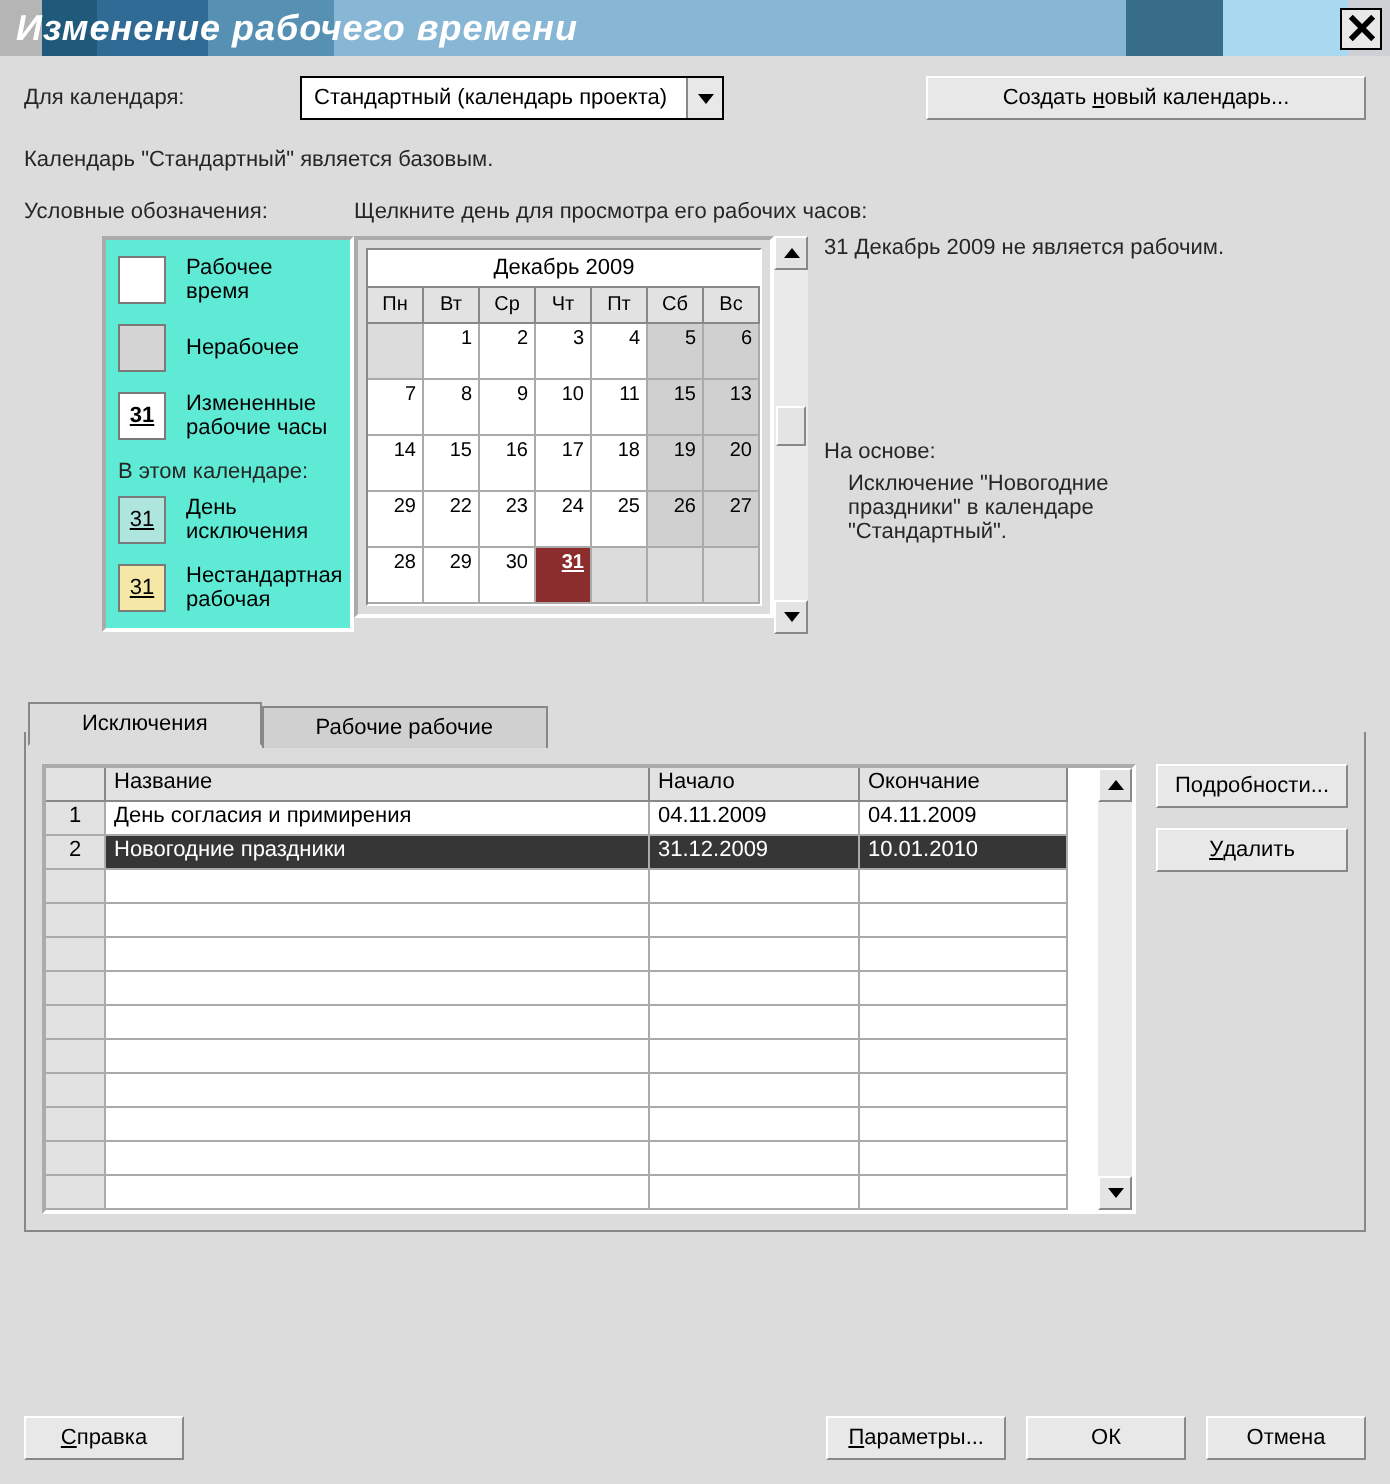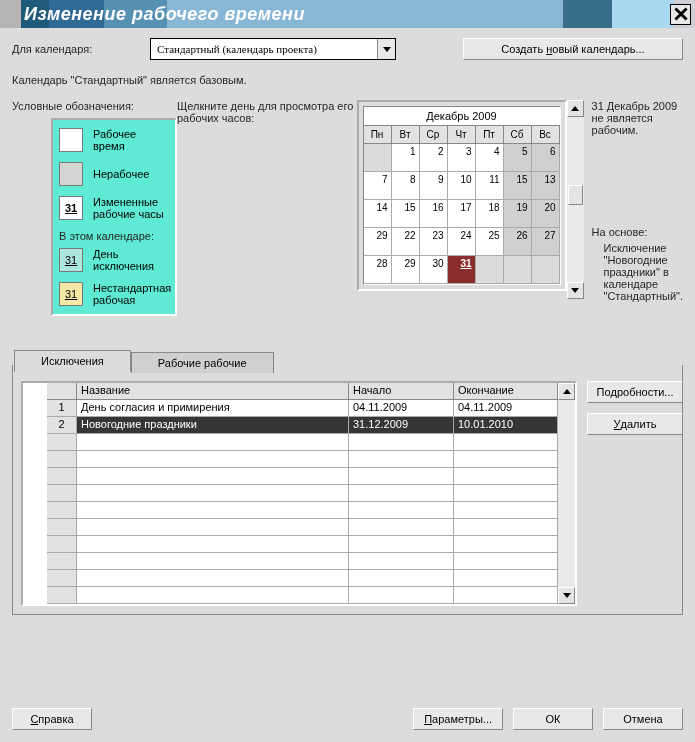--- a/index.html
+++ b/index.html
@@ -17,21 +17,21 @@
   background: linear-gradient(to right,
     #b5b5b5 0%, #b5b5b5 3%,
     #205a7a 3%, #205a7a 7%,
     #2f6b95 7%, #2f6b95 15%,
     #5690b2 15%, #5690b2 24%,
     #87b7d5 24%, #87b7d5 81%,
     #396e8a 81%, #396e8a 88%,
     #a8d9f0 88%, #a8d9f0 97%,
     #cfd0d5 97%, #cfd0d5 100%);
   display: flex; align-items: center; justify-content: space-between;
-  padding: 0 4px 0 24px;
+  padding: 0 4px 0 8px;
 }
 .titlebar-title { color: #fff; font-size: 18px; font-weight: bold; font-style: italic; letter-spacing: .5px; }
 .close-btn {
   width: 21px; height: 21px; background: #e8e8e8; border: 1px solid #000;
   display: flex; align-items: center; justify-content: center; cursor: pointer;
 }
 .close-btn svg { width: 14px; height: 14px; }
 .body { flex: 1; padding: 10px 12px 8px 12px; display: flex; flex-direction: column; }
 .row { display: flex; align-items: center; gap: 8px; }
 .lbl { color: #262626; }
@@ -57,21 +57,21 @@
 .legend-box { border: 2px inset #fff; padding: 8px 6px; background: #5eead4; margin-left: 39px; }
 .legend-item { display: flex; align-items: center; gap: 10px; margin-bottom: 10px; }
 .legend-item:last-child{margin-bottom:0;}
 .sw { width: 24px; height: 24px; border: 1px solid #7a7a7a; flex-shrink: 0; display: flex; align-items: center; justify-content: center; font-size: 11px; }
 .sw.working { background: #fff; }
 .sw.nonwork { background: #d4d4d4; }
 .sw.modified { background: #fff; text-decoration: underline; font-weight:bold; }
 .sw.exc { background: #aee5dd; text-decoration: underline; }
 .sw.nonstd { background: #f5e8a6; text-decoration: underline; }
 .legend-subtitle { margin: 8px 0 6px 0; }
-.calendar-col { flex: 1; display: flex; flex-direction: row; justify-content: space-between; }
+.calendar-col { flex: 1; display: flex; flex-direction: column; justify-content: space-between; }
 .prompt { margin-bottom: 6px; }
 .cal-wrap { display: flex; align-items: flex-start; gap: 0; }
 .calendar-outer { border: 2px inset #fff; background: #dcdcdc; padding: 4px; }
 .calendar { border: 1px solid #888; border-right-color:#fff; border-bottom-color:#fff; background: #fff; }
 .cal-title { text-align: center; padding: 3px 0; font-size: 11px; border-bottom: 1px solid #888; }
 .cal-grid { display: grid; grid-template-columns: repeat(7, 28px); }
 .cal-head { background: #e2e2e2; text-align: center; padding: 3px 0; border: 1px solid #888; border-top: none; border-left: none; font-size: 10px; }
 .cal-cell { height: 28px; border: 1px solid #aaa; border-top: none; border-left: none; text-align: right; padding: 2px 3px 0 0; font-size: 10px; background: #fff; }
 .cal-cell.wk { background: #d0d0d0; }
 .cal-cell.empty { background: #dcdcdc; }
@@ -82,21 +82,21 @@
 .sb-thumb { width: 15px; height: 20px; border: 1px solid #888; border-top-color:#fff; border-left-color:#fff; background: #e4e4e4; margin: 0 auto; }
 .info-col { flex: 1; padding-left: 8px; }
 .info-block { margin-bottom: 90px; }
 .tabs-area { margin-top: 12px; border: 1px solid #888; border-top: none; background: #dcdcdc; padding: 8px 8px; position: relative; }
 .tabs { display: flex; position: relative; top: 18px; margin-left: 2px; z-index:2; }
 .tab { padding: 4px 26px; border: 1px solid #888; border-bottom: none; background: #dcdcdc; font-size: 11px; position: relative; cursor:pointer; }
 .tab.active { background: #dcdcdc; border-bottom: 1px solid #dcdcdc; margin-bottom: -1px; }
 .tab:not(.active){ background:#d0d0d0; top:2px; }
 .grid-wrap { display: flex; gap: 10px; margin-top: 8px; }
 .grid-outer { border: 2px inset #fff; background: #fff; flex: 1; display: flex; }
-.grid { flex: 1; padding-left: 24px; }
+.grid { flex: 1; }
 .grid-row { display: flex; height: 17px; }
 .grid-row > div { border-right: 1px solid #aaa; border-bottom: 1px solid #aaa; padding: 1px 4px; overflow: hidden; white-space: nowrap; }
 .g-header > div { background: #e2e2e2; font-size: 11px; border-right:1px solid #888; border-bottom:1px solid #888; }
 .g-num { width: 30px; text-align: center; background: #e2e2e2 !important; }
 .g-name { width: 272px; }
 .g-start { width: 105px; }
 .g-end { width: 104px; }
 .grid-row.selected > div:not(.g-num) { background: #363636; color: #fff; }
 .side-btns { display: flex; flex-direction: column; gap: 10px; padding-top: 0px; }
 .side-btns .btn { width: 96px; }
@@ -115,21 +115,21 @@
     <div class="close-btn">
       <svg viewBox="0 0 10 10">
           <path d="M1 1 L9 9 M9 1 L1 9" stroke="#000" stroke-width="2"></path>
         </svg>
     </div>
   </div>
 
   <div class="body">
     <div class="row top-row">
       <span class="lbl" style="width:130px;">Для календаря:</span>
-      <div class="select" style="width:246px;font-family:Liberation Serif, serif;">
+      <div class="select" style="width:212px;">
         <span>Стандартный (календарь проекта)</span>
         <div class="select-btn">
             <div class="tri-down"></div>
           </div>
       </div>
       <div style="flex:1"></div>
       <button class="btn" style="width:220px;">
         <span>Создать <u>н</u>овый календарь...</span>
       </button>
     </div>

